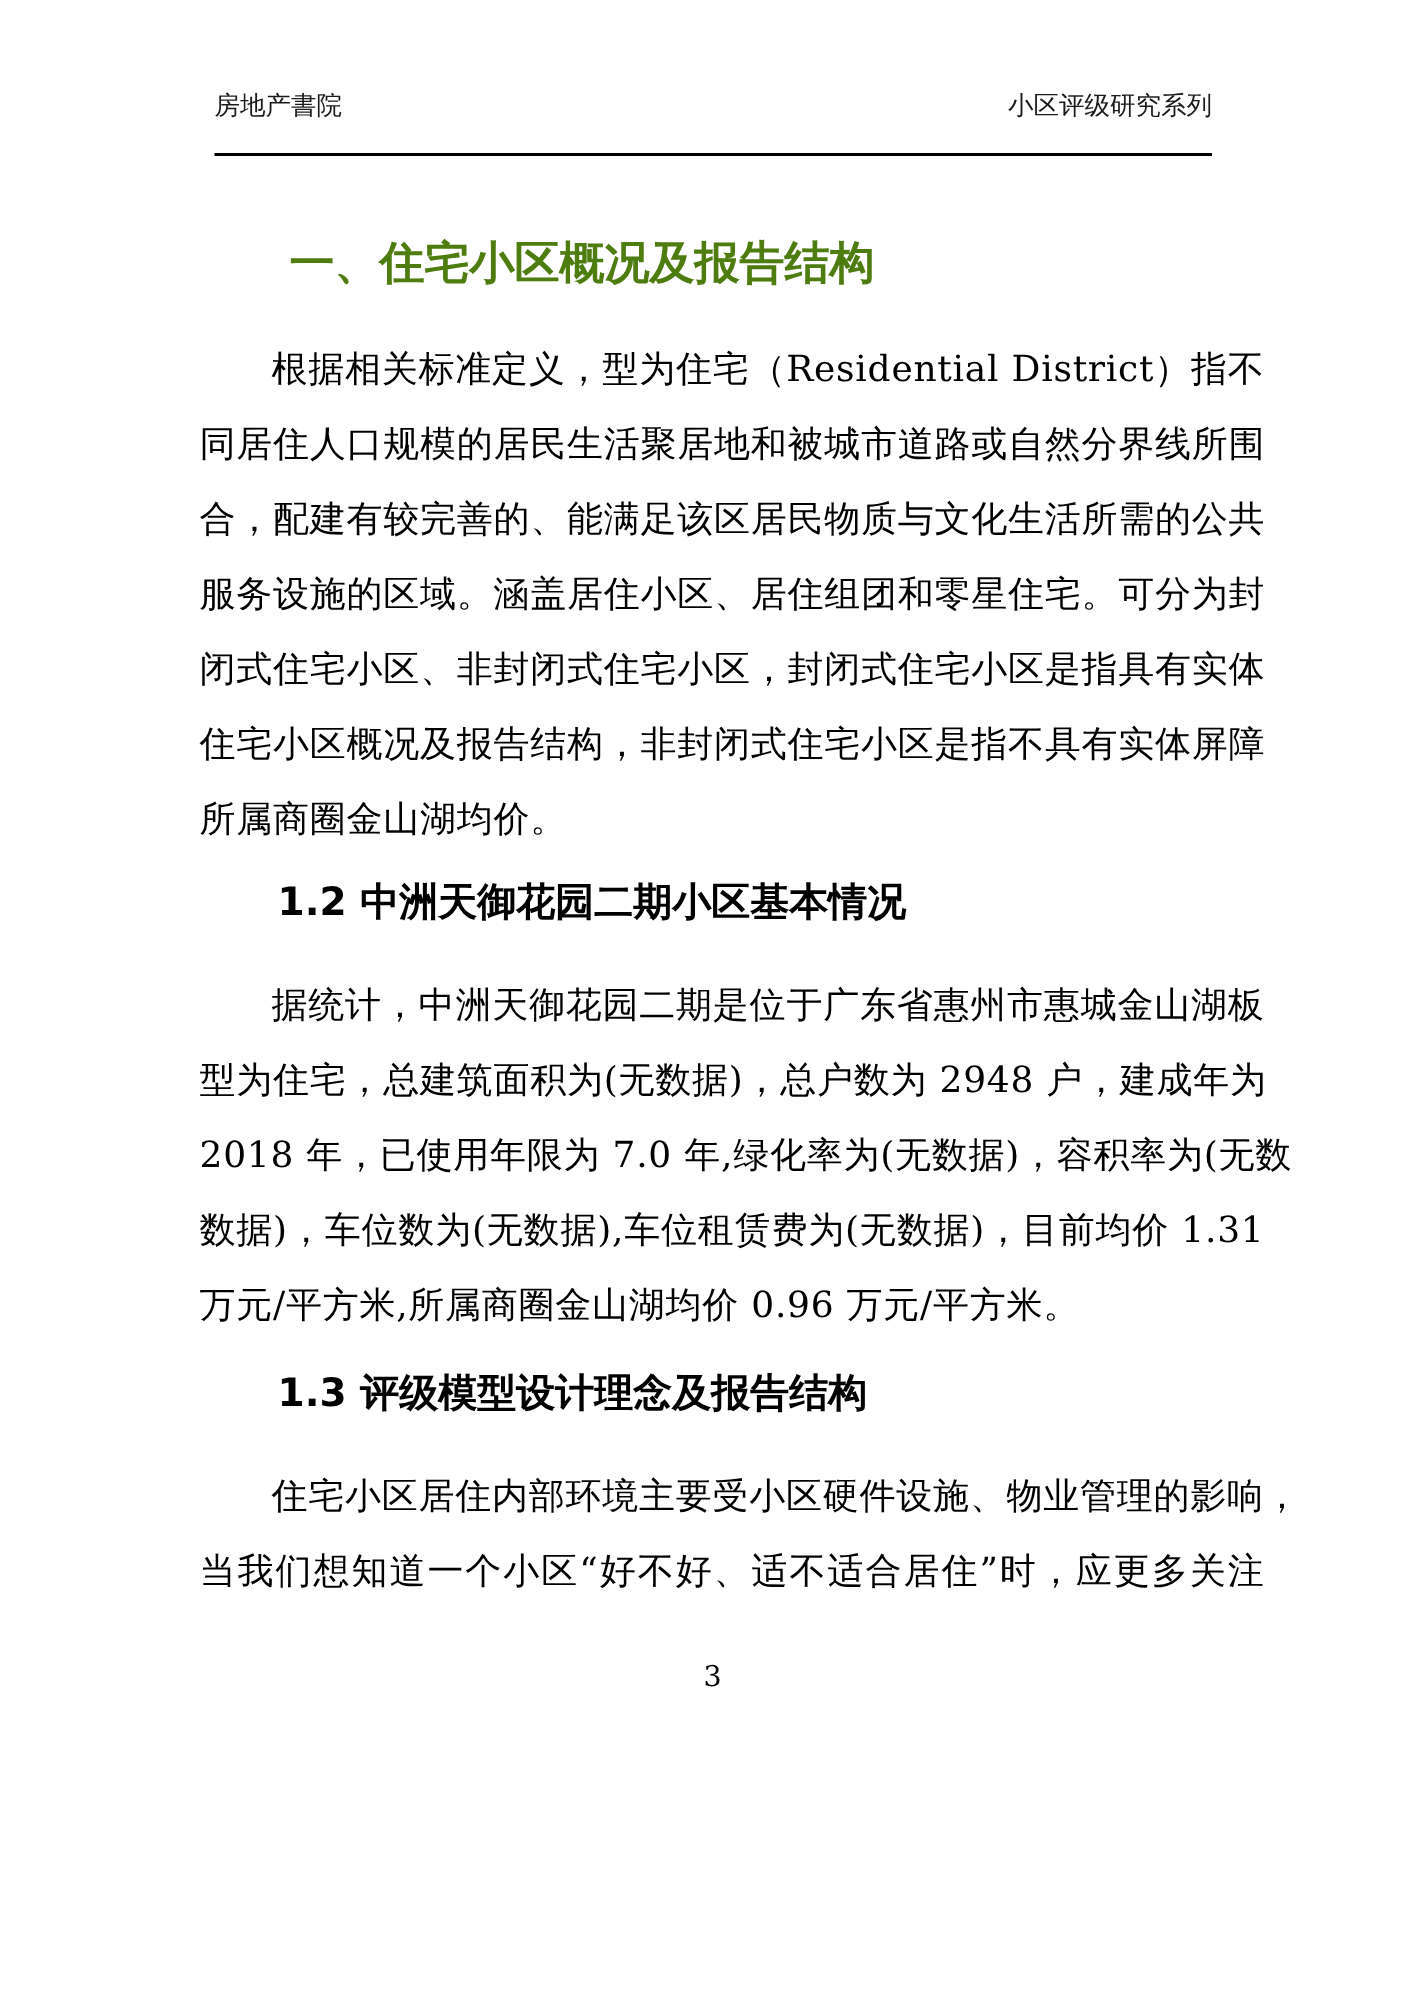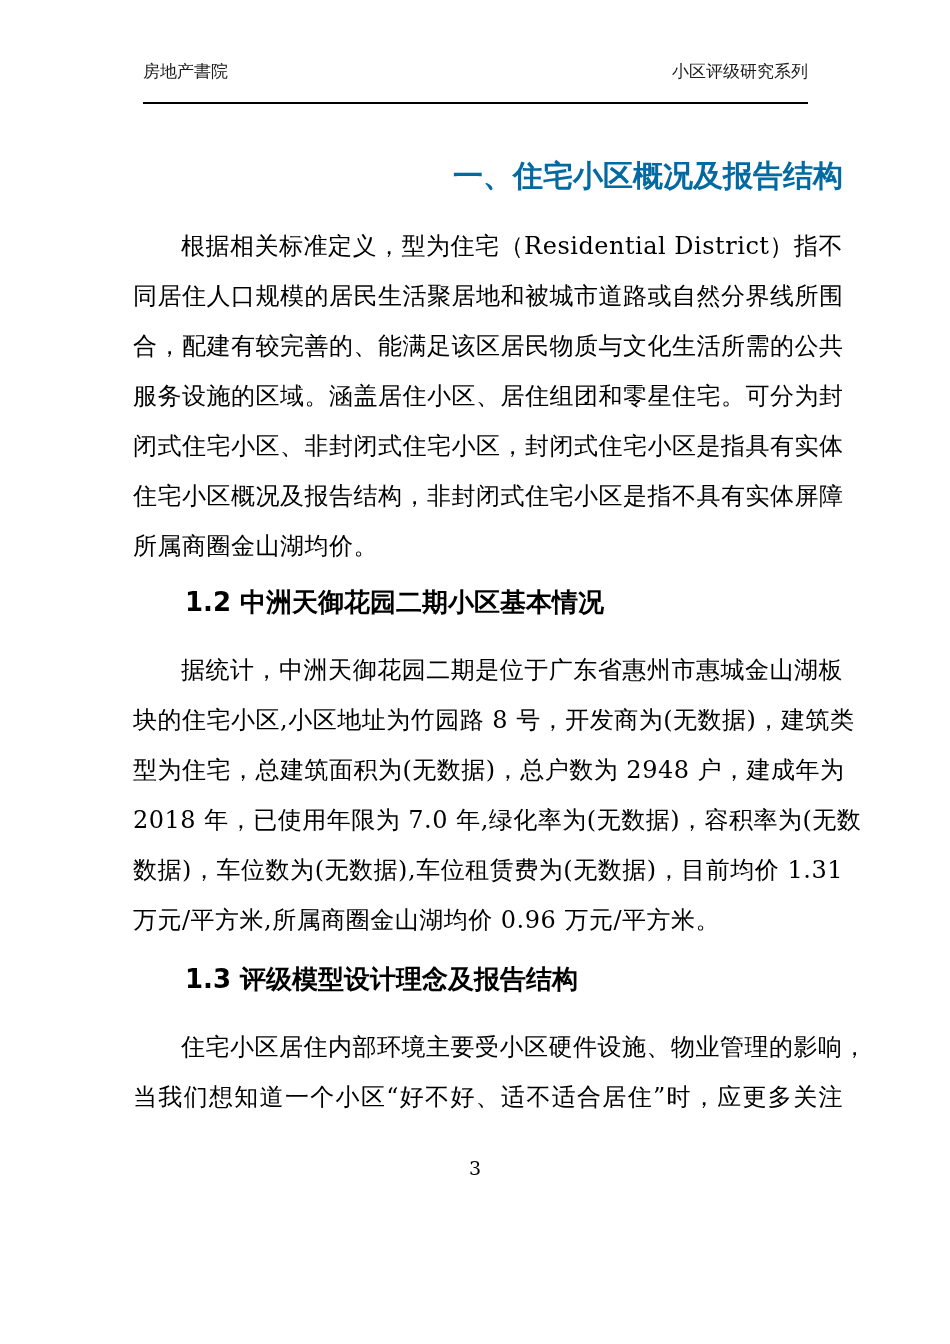--- a/index.html
+++ b/index.html
@@ -38,22 +38,21 @@
     margin-left: 133px;
     width: 710px;
   }
   .doc-title {
     margin: 53px 0 0 0;
     font-family: "DejaVu Sans", "Liberation Sans", sans-serif;
     font-weight: 700;
     font-size: 30px;
     line-height: 38px;
     text-indent: 2em;
-    color: #0369a1;
-    text-align: right;
+    color: #4d7c0f;
   }
   .sec-heading {
     margin: 23px 0 0 0;
     font-family: "DejaVu Sans", "Liberation Sans", sans-serif;
     font-weight: 700;
     font-size: 26px;
     line-height: 34px;
     text-indent: 2em;
     color: #000000;
   }
@@ -106,21 +105,20 @@
         <div class="pline">闭式住宅小区、非封闭式住宅小区，封闭式住宅小区是指具有实体</div>
         <div class="pline">住宅小区概况及报告结构，非封闭式住宅小区是指不具有实体屏障</div>
         <div class="pline last">所属商圈金山湖均价。</div>
       </div>
     </div>
 
     <div class="section section-2">
       <div class="sec-heading">1.2 中洲天御花园二期小区基本情况</div>
       <div class="para">
         <div class="pline first">据统计，中洲天御花园二期是位于广东省惠州市惠城金山湖板</div>
-        <div class="pline">块的住宅小区,小区地址为竹园路 8 号，开发商为(无数据)，建筑类</div>
         <div class="pline">型为住宅，总建筑面积为(无数据)，总户数为 2948 户，建成年为</div>
         <div class="pline">2018 年，已使用年限为 7.0 年,绿化率为(无数据)，容积率为(无数</div>
         <div class="pline">数据)，车位数为(无数据),车位租赁费为(无数据)，目前均价 1.31</div>
         <div class="pline last">万元/平方米,所属商圈金山湖均价 0.96 万元/平方米。</div>
       </div>
     </div>
 
     <div class="section section-3">
       <div class="sec-heading">1.3 评级模型设计理念及报告结构</div>
       <div class="para">

